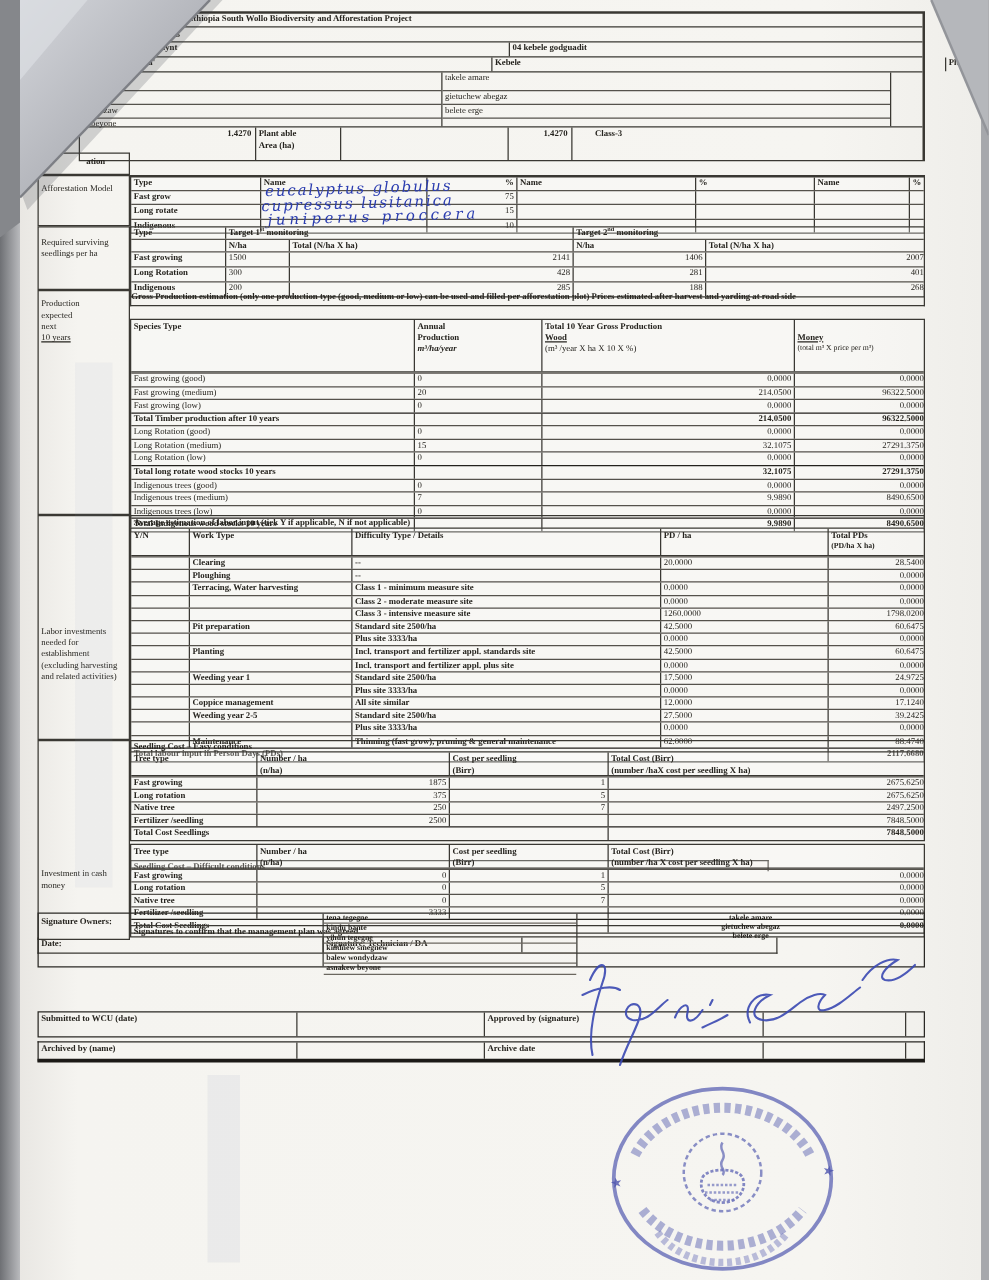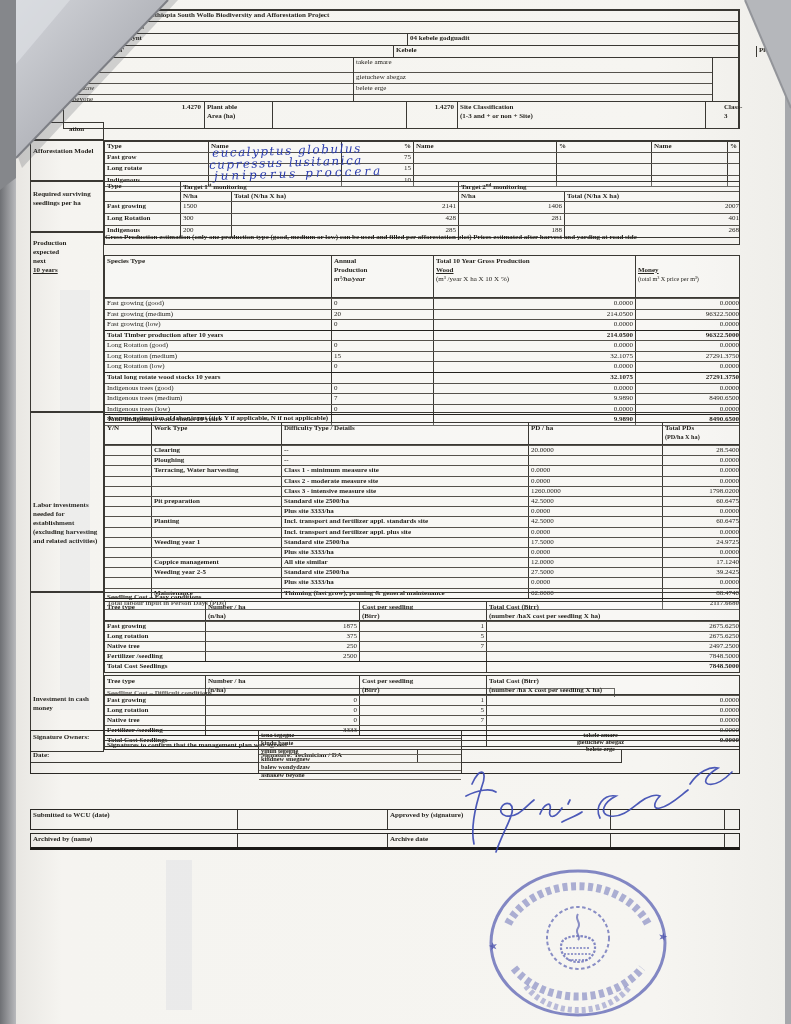--- a/index.html
+++ b/index.html
@@ -34,21 +34,21 @@
   .lab .c0{flex:0 0 46px}.lab .c1{flex:0 0 130px}.lab .c2{flex:0 0 247px}
   .lab .c3{flex:0 0 134px;text-align:left}.lab .c4{flex:0 0 79px;text-align:right}
   .lab .trow{height:9.2px}
   .cost .c0{flex:0 0 100px}.cost .c1{flex:0 0 154px;text-align:right}
   .cost .c2{flex:0 0 127px;text-align:right}.cost .c3{flex:0 0 255px;text-align:right}
   .cost .trow{height:9px}
   .hdrcell{box-sizing:border-box;border-left:1px solid #3a3833;padding:1px 2px;overflow:visible;white-space:nowrap}
   .hdrcell:first-child{border-left:none}
   .hand{color:#2b3db0;font-family:"DejaVu Serif",serif;font-style:italic;font-size:12px;
         letter-spacing:1.5px;white-space:nowrap;transform:rotate(-1.8deg);transform-origin:left}
-  .sideLbl{font-weight:bold;font-size:7px;line-height:1.3;padding:3px 2px;word-wrap:break-word}
+  .sideLbl{font-weight:normal;font-size:7px;line-height:1.3;padding:3px 2px;word-wrap:break-word}
   sup{font-size:5px}
   .u{text-decoration:underline}
   .it{font-style:italic}
   .faint{pointer-events:none}
 </style>
 </head>
 <body>
 
 <div class="page">
 
@@ -86,24 +86,20 @@
     </div>
 
     <div style="height:26px;display:flex">
       <div class="num" style="flex:0 0 134px;padding:1px 3px"><span class="lb">1.4270</span></div>
       <div style="flex:0 0 63px;border-left:1px solid #3a3833;padding:1px 2px" class="lb">
         <div>Plant able</div>
         <div>Area (ha)</div>
       </div>
       <div style="flex:0 0 133px;border-left:1px solid #3a3833"></div>
       <div class="num" style="flex:0 0 44px;border-left:1px solid #3a3833;padding:1px 3px"><span class="lb">1.4270</span></div>
-      <div style="flex:0 0 243px;border-left:1px solid #3a3833;padding:1px 2px" class="lb">
-        <div>Site Classification</div>
-        <div>(1-3 and + or non + Site)</div>
-      </div>
       <div style="flex:1;border-left:1px solid #3a3833;padding:1px 18px" class="lb"><span>Class-3</span></div>
     </div>
   </div>
 
   <div class="a t7 box" style="left:14px;top:122px;width:74px;height:18px;padding:2px 2px 0 38px">
     <span class="lb">ation</span>
   </div>
 
   <div class="a box sideLbl" style="left:14px;top:140px;width:74px;height:41px;padding-top:6px">
     <span>Afforestation Model</span>

